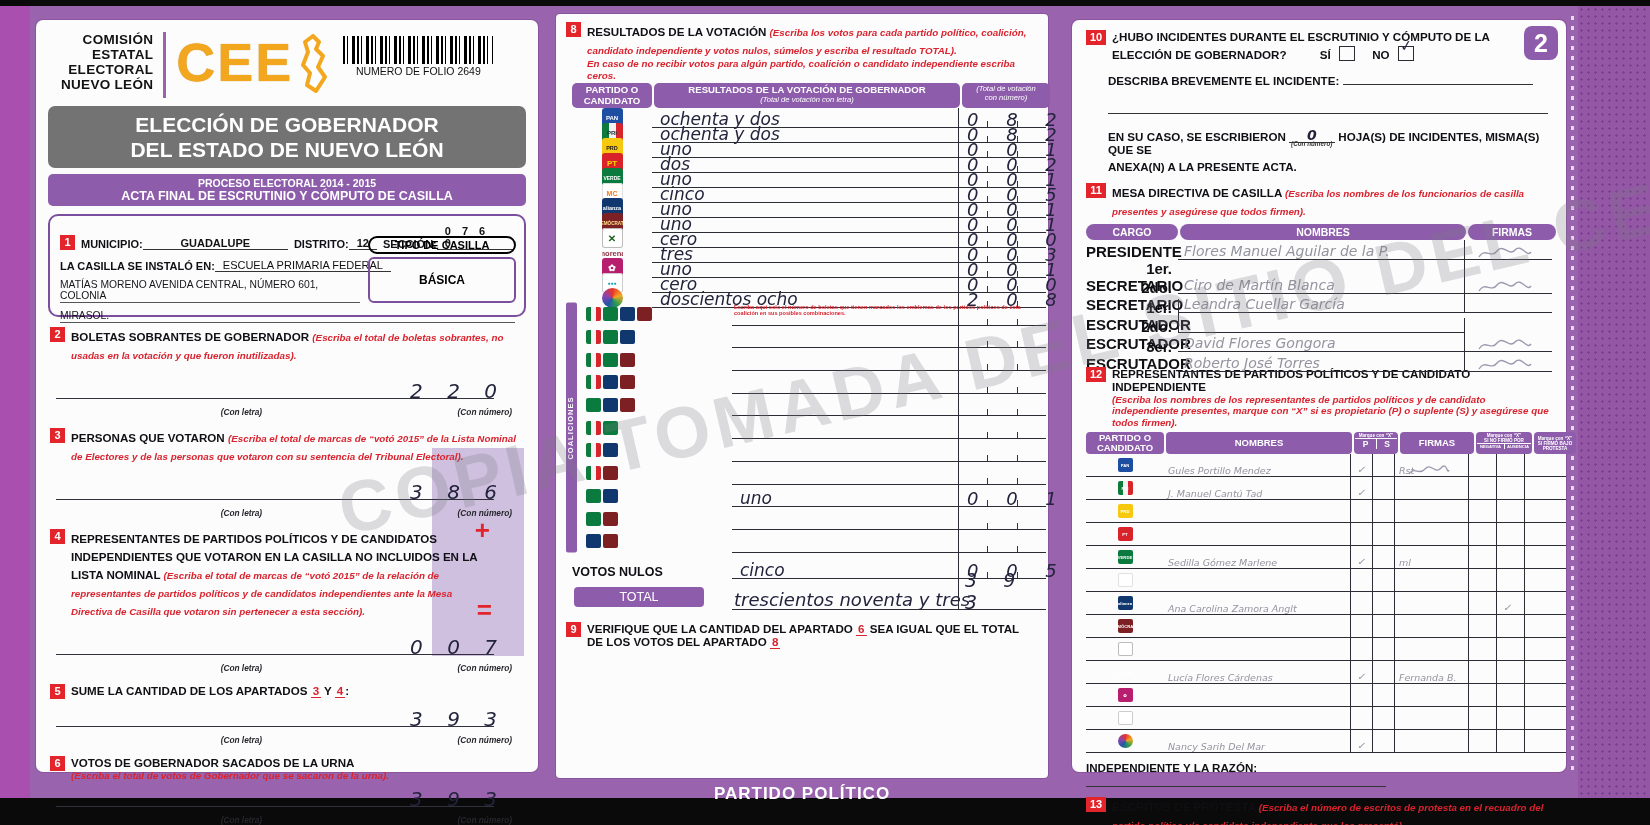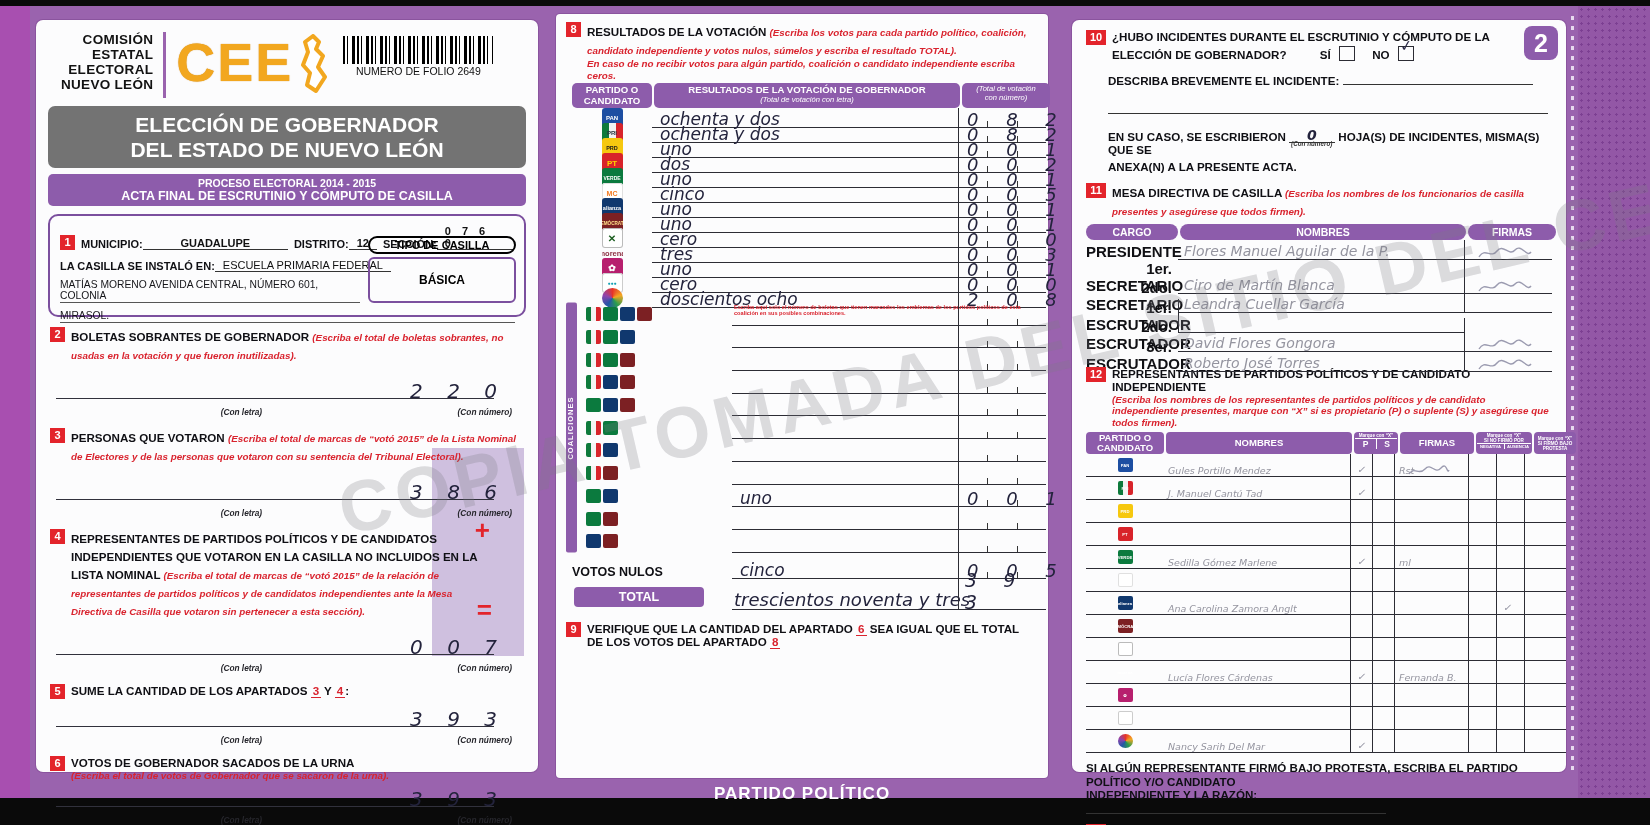--- a/index.html
+++ b/index.html
@@ -83,21 +83,21 @@
   .crow{display:grid;grid-template-columns:160px 226px 88px;height:22.7px;position:relative;}
   .crow .lc{display:flex;align-items:center;padding-left:14px;gap:2px;}
   .crow .tc{border-bottom:1.3px solid #2c2c34;position:relative;}
   .crow .nc{border-bottom:1.3px solid #2c2c34;border-left:1.4px solid #2c2c34;position:relative;}
   .coalnote{position:absolute;left:2px;top:1px;width:310px;color:#d9232e;font-size:5.6px;line-height:6px;font-weight:bold;}
   .tick::after{content:"";position:absolute;right:28px;bottom:0;width:1px;height:6px;background:#333;}
   .tick::before{content:"";position:absolute;right:58px;bottom:0;width:1px;height:6px;background:#333;}
   .nulos{display:grid;grid-template-columns:160px 226px 88px;height:26px;}
   .nulos .lab{font-weight:bold;font-size:12.5px;color:#0f0f14;align-self:end;}
   .totrow{display:grid;grid-template-columns:160px 226px 88px;height:31px;align-items:end;}
-  .totbox{background:#8d5cab;border-radius:4px;color:#fff;font-weight:bold;font-size:12.5px;text-align:center;padding:3px 0;width:130px;margin:2px 0 3px 2px;}
+  .totbox{background:#8d5cab;border-radius:4px;color:#fff;font-weight:normal;font-size:12.5px;text-align:center;padding:3px 0;width:130px;margin:2px 0 3px 2px;}
 
   
   .lgx{display:inline-flex;align-items:center;justify-content:center;width:21px;height:20px;border-radius:3px;color:#fff;font-weight:bold;font-size:6px;overflow:hidden;text-align:center;}
   .mini{display:inline-flex;align-items:center;justify-content:center;width:15px;height:14px;border-radius:2px;flex:none;}
   .pan{background:#1d4ea2;color:#fff;}
   .pri{background:linear-gradient(90deg,#0e7a3c 32%,#f3f3f3 32% 68%,#d8242b 68%);color:#26323c;}
   .prd{background:#f6c80f;color:#1a1a1a;font-size:5.5px;}
   .pt{background:#d8232a;color:#ffd400;font-size:8px;}
   .verde{background:#0b7a3e;color:#fff;font-size:5px;}
   .mc{background:#fff;box-shadow:inset 0 0 0 1px #e0e0e0;color:#f47b20;font-size:7px;}
@@ -1227,21 +1227,20 @@
                 <span class="pmark"></span>
               </div>
               <div class="sep">
                 <span class="pmark"></span>
               </div>
             </div>
           </div>
       </div>
 
       <div class="t" style="margin-top:8px;width:460px;">
-        <div>SI ALGÚN REPRESENTANTE FIRMÓ BAJO PROTESTA, ESCRIBA EL PARTIDO POLÍTICO Y/O CANDIDATO</div>
         <div><span>INDEPENDIENTE Y LA RAZÓN:</span>
           <span class="inline-line" style="width:300px;"></span></div>
       </div>
 
       <div class="sechead" style="margin-top:8px;">
         <span class="snum" style="min-width:20px;">13</span>
         <div style="width:440px;"><span class="t">ESCRITOS DE PROTESTA </span>
         <span class="ri">(Escriba el número de escritos de protesta en el recuadro del partido político y/o candidato independiente que los presentó).</span></div>
       </div>
 

